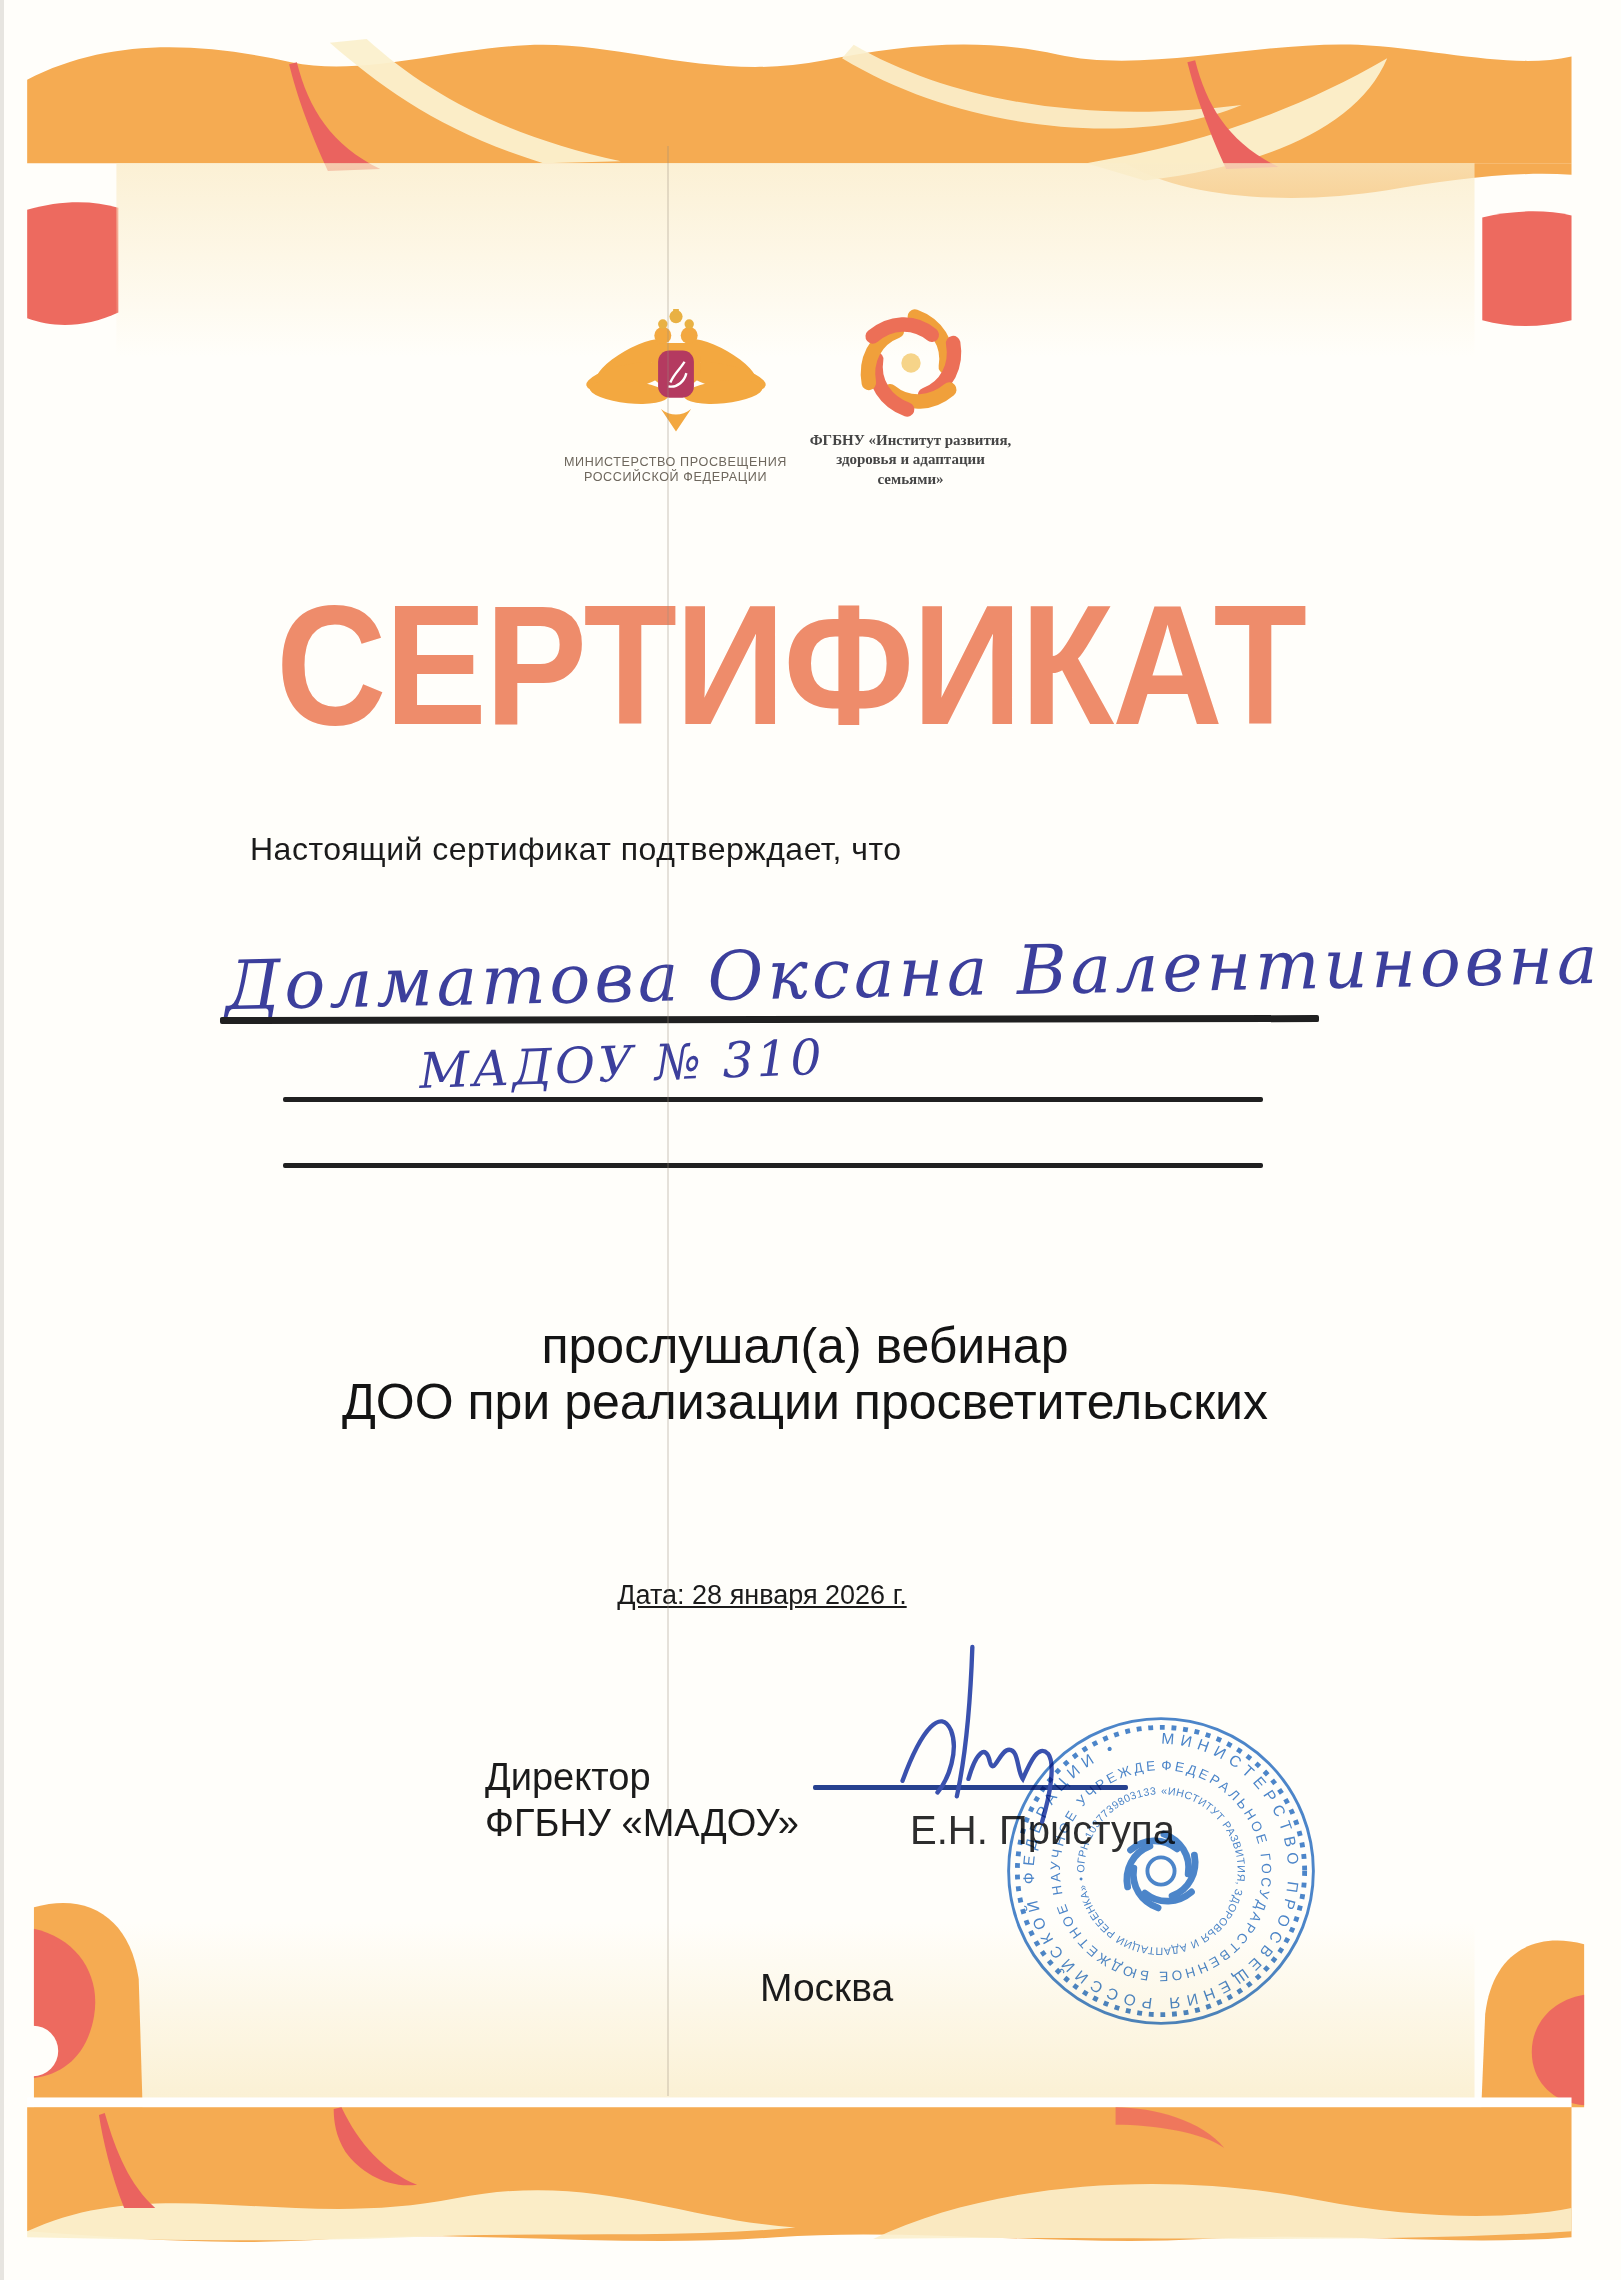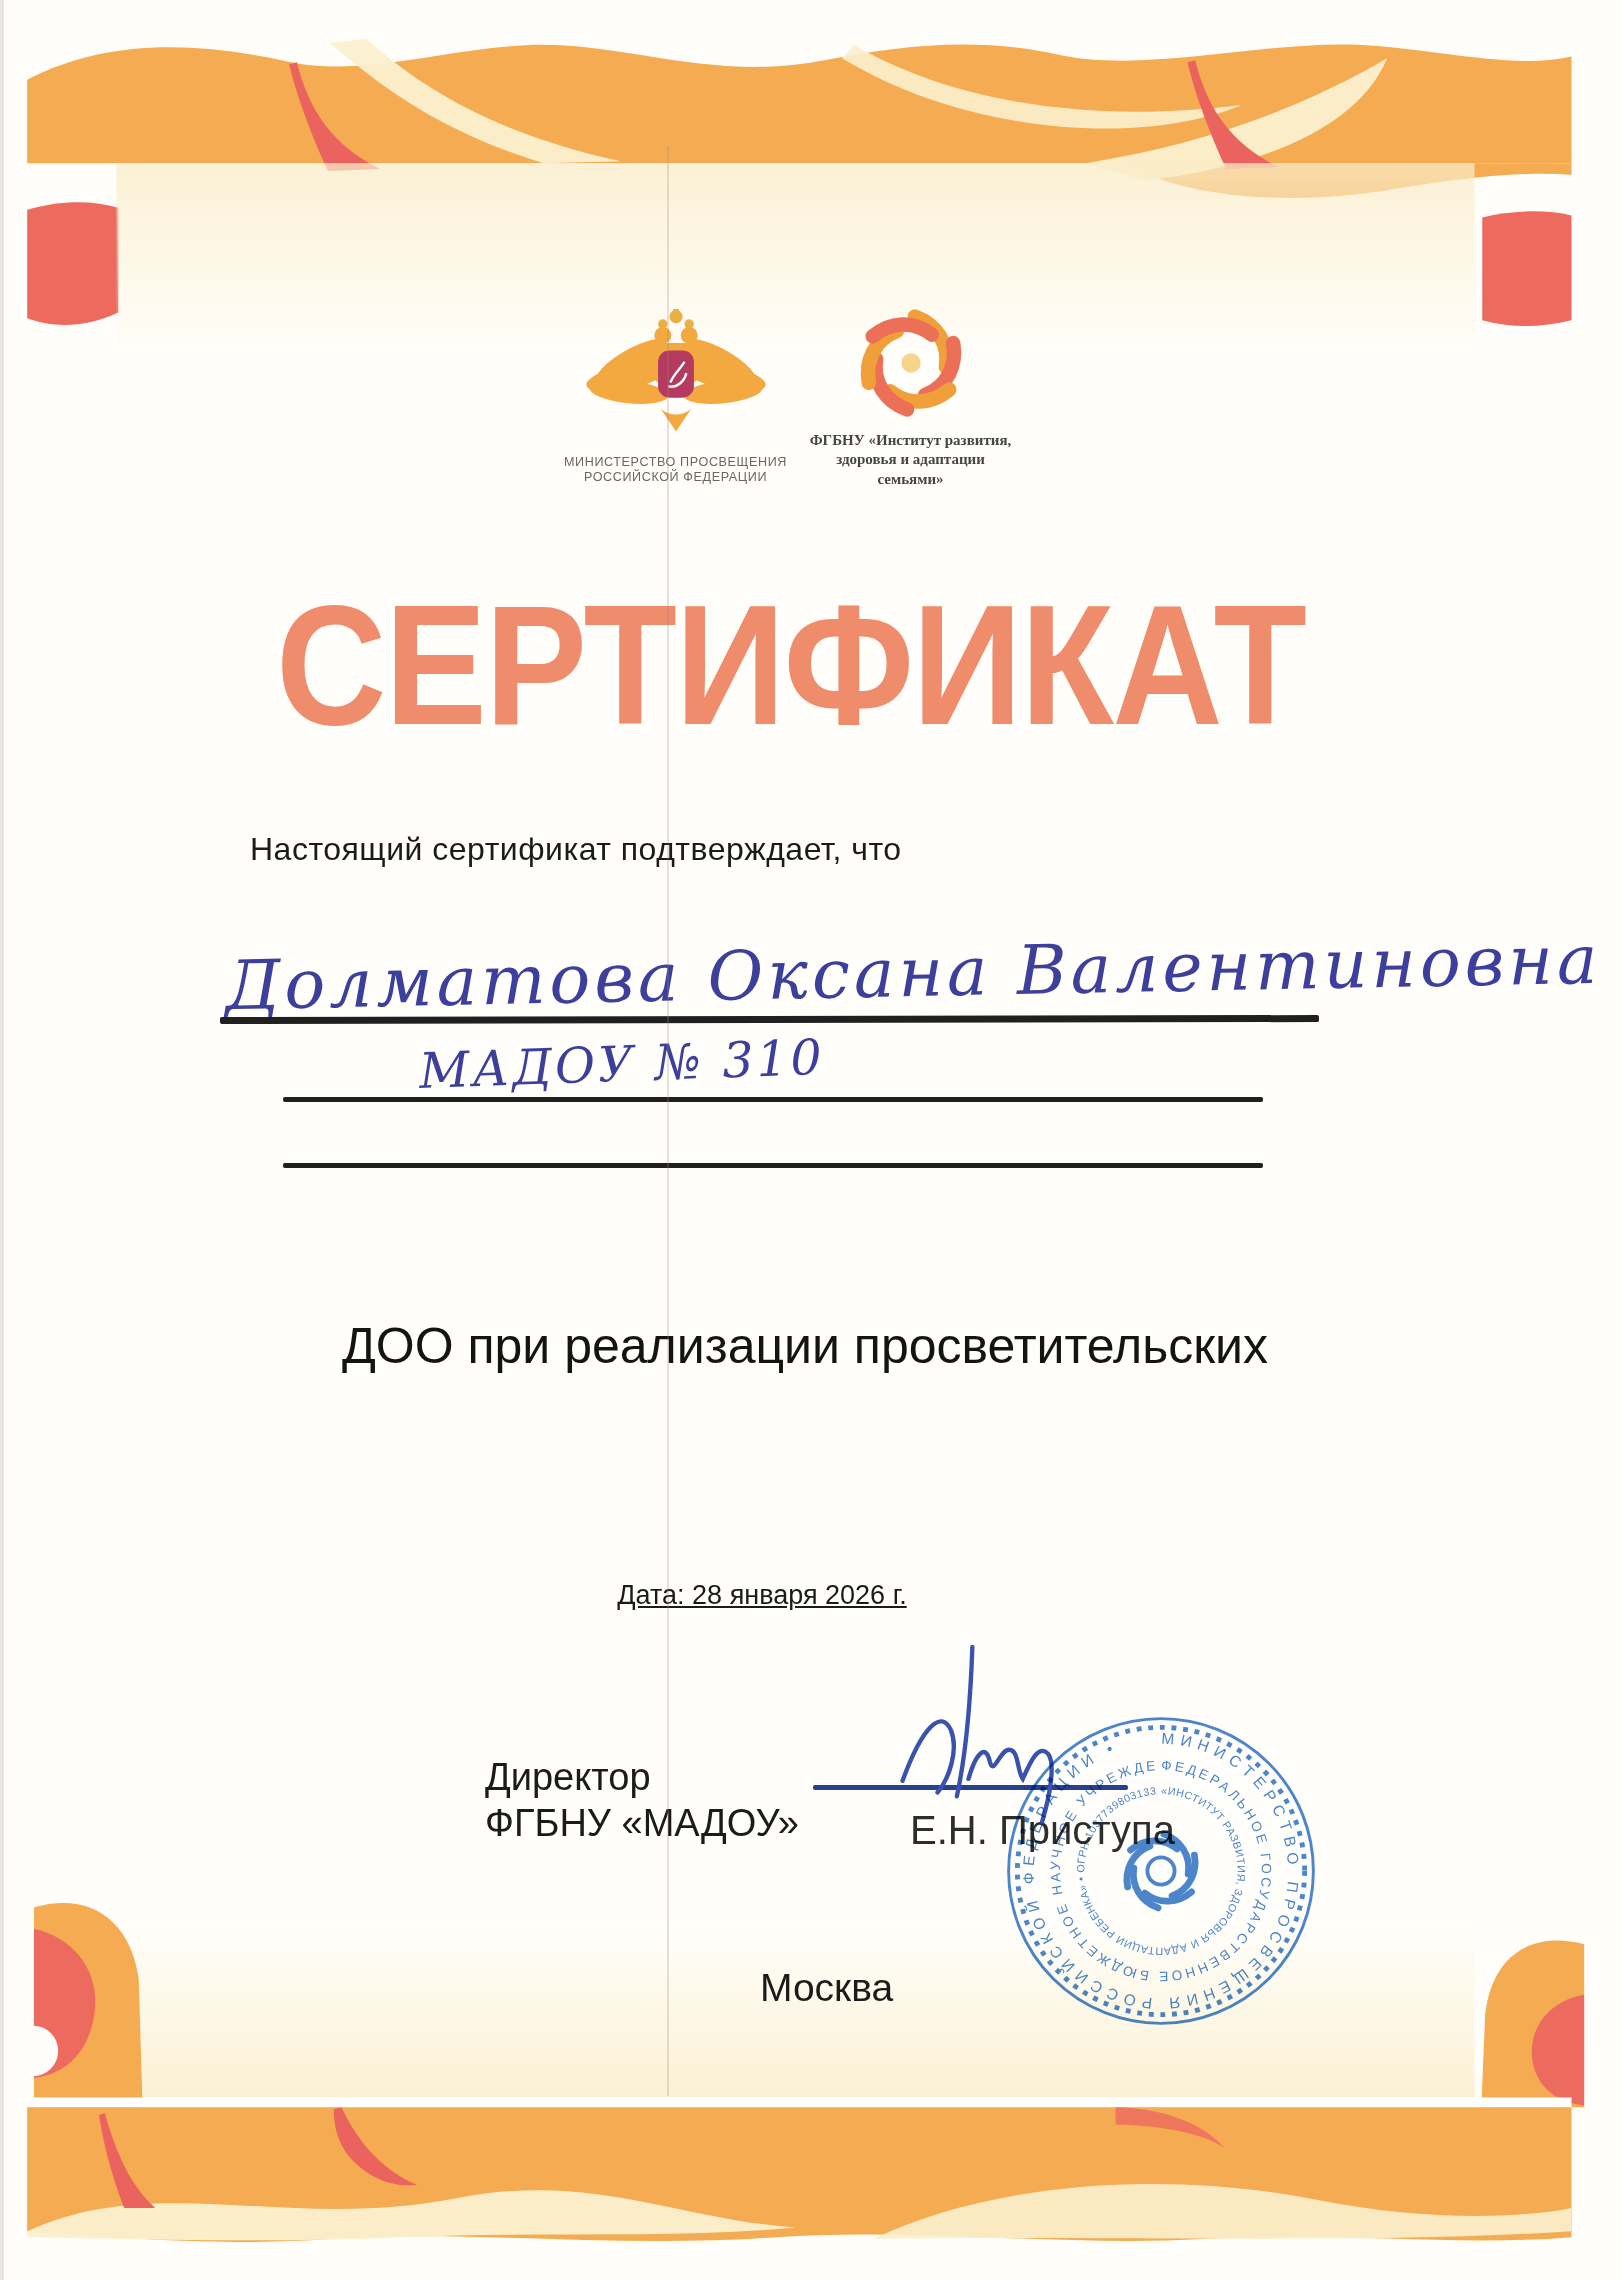--- a/index.html
+++ b/index.html
@@ -156,20 +156,21 @@
   <div class="abs content intro-line">Настоящий сертификат подтверждает, что</div>
 
   <div class="abs content hw hw-name">Долматова Оксана Валентиновна</div>
   <div class="abs content rule rule1"></div>
 
   <div class="abs content hw hw-org">МАДОУ № 310</div>
   <div class="abs content rule rule2"></div>
   <div class="abs content rule rule3"></div>
 
   <div class="abs content body-block">
+    <div>прослушал(а) вебинар</div>
     <div>ДОО при реализации просветительских</div>
   </div>
 
   <div class="abs content date-line">Дата: 28 января 2026 г.</div>
 
   <div class="abs content role-block">
     <div>Директор</div>
     <div>ФГБНУ «МАДОУ»</div>
   </div>
 

